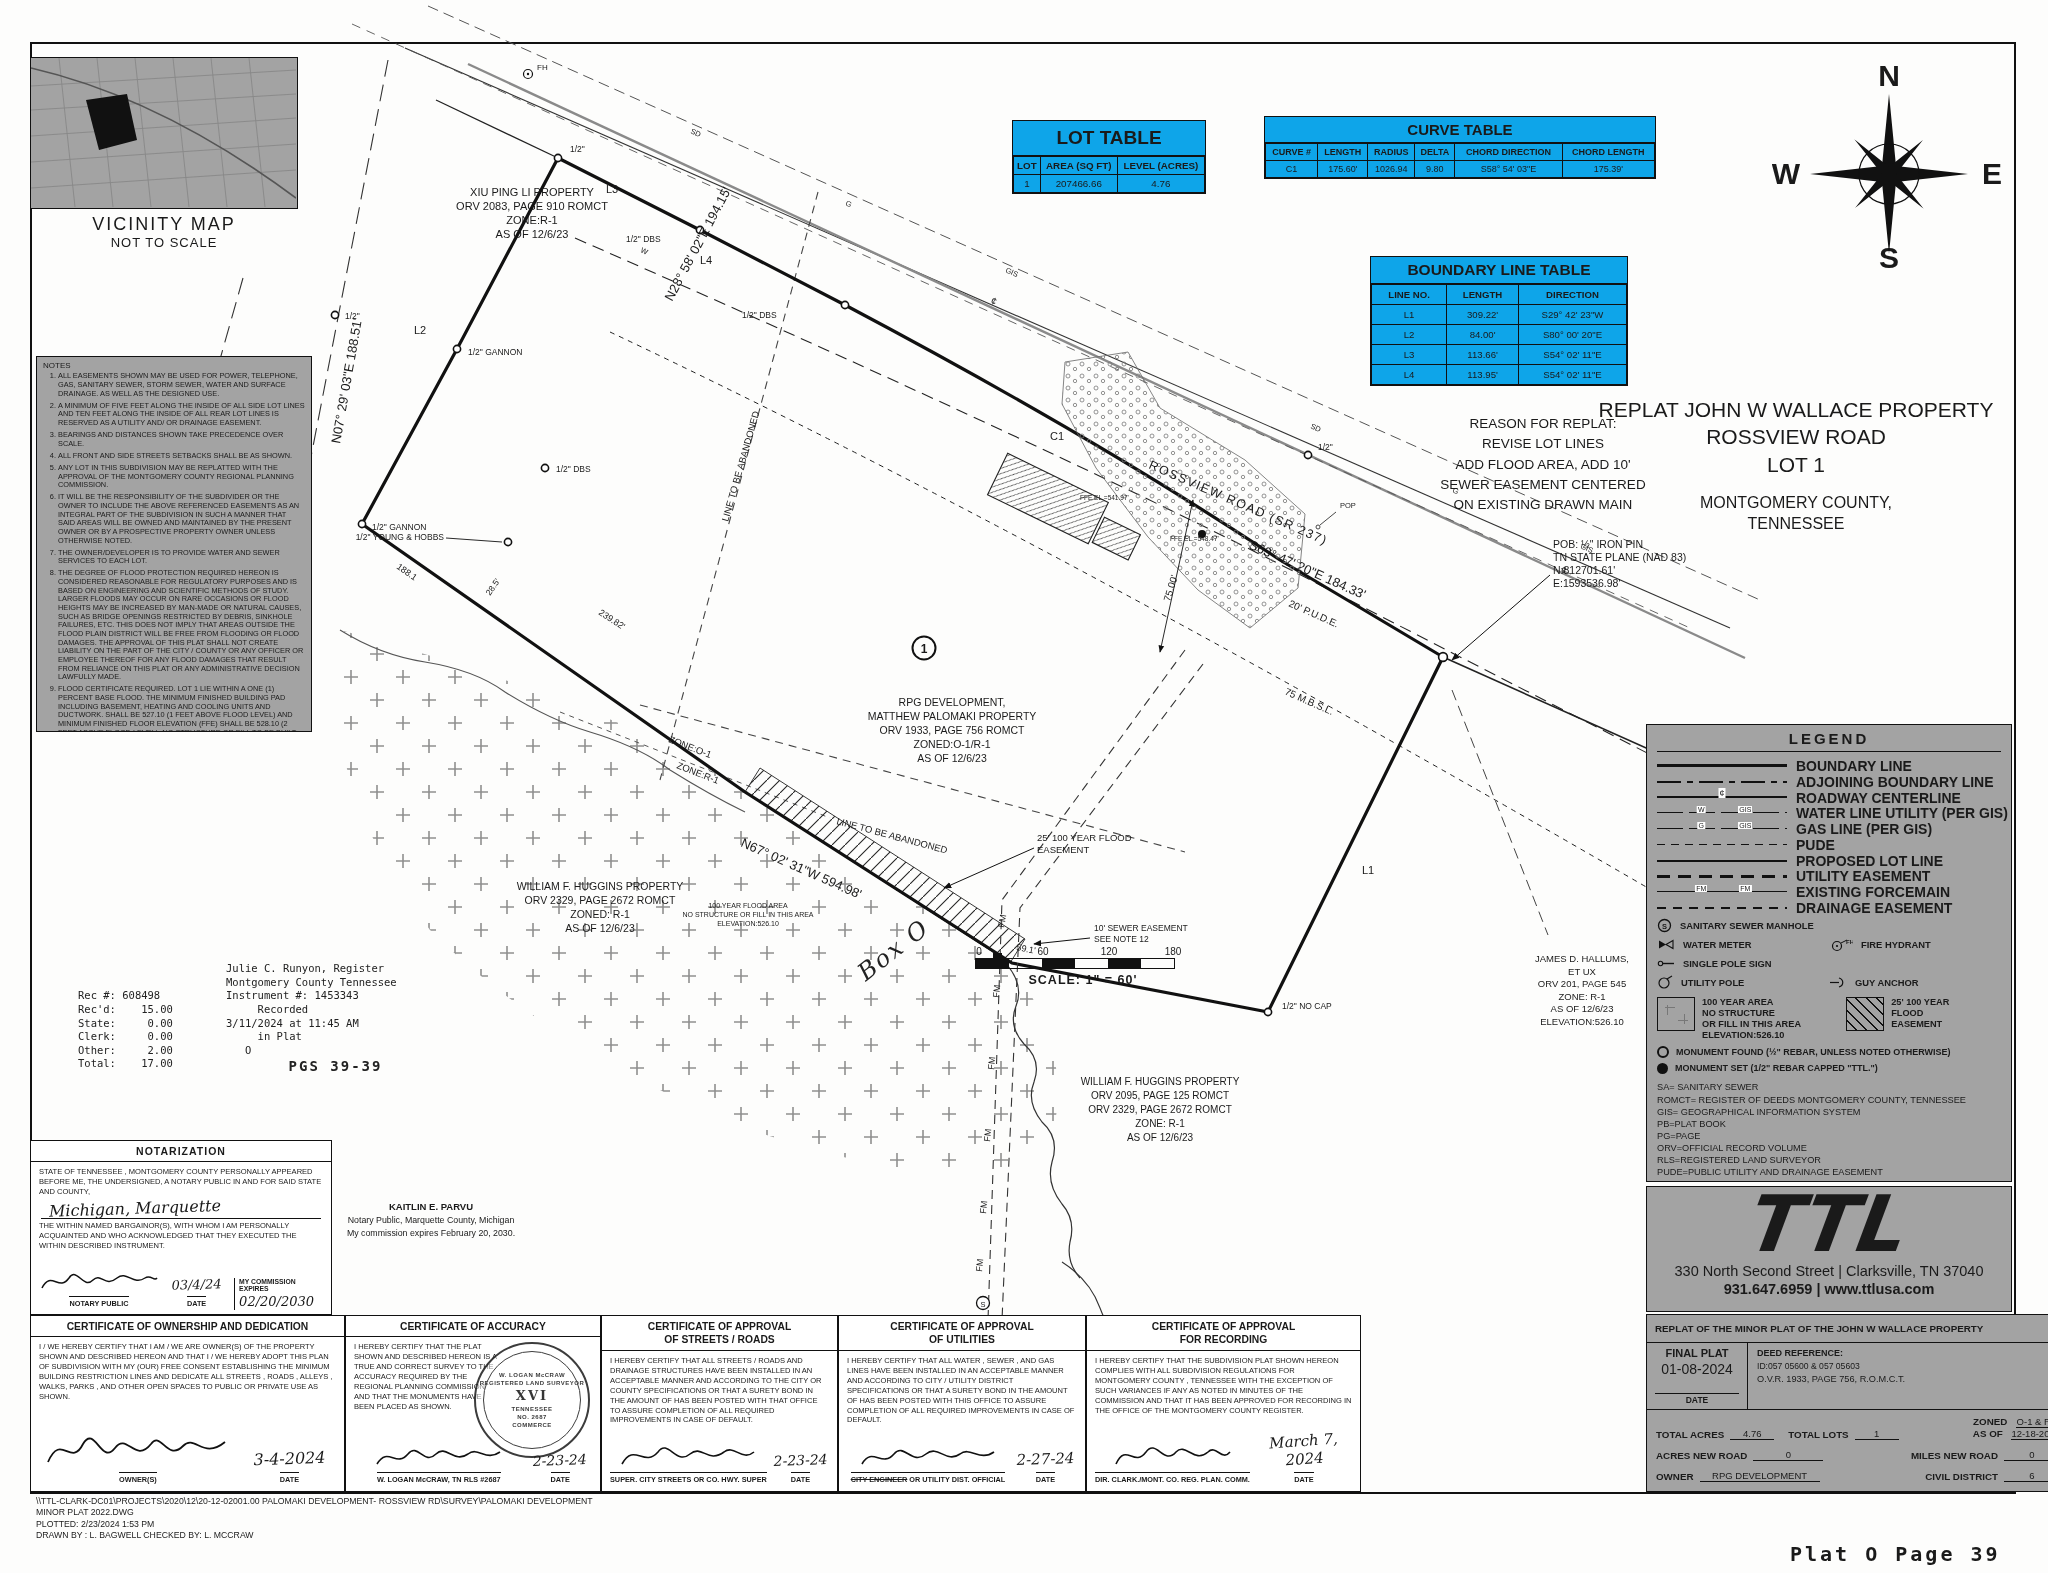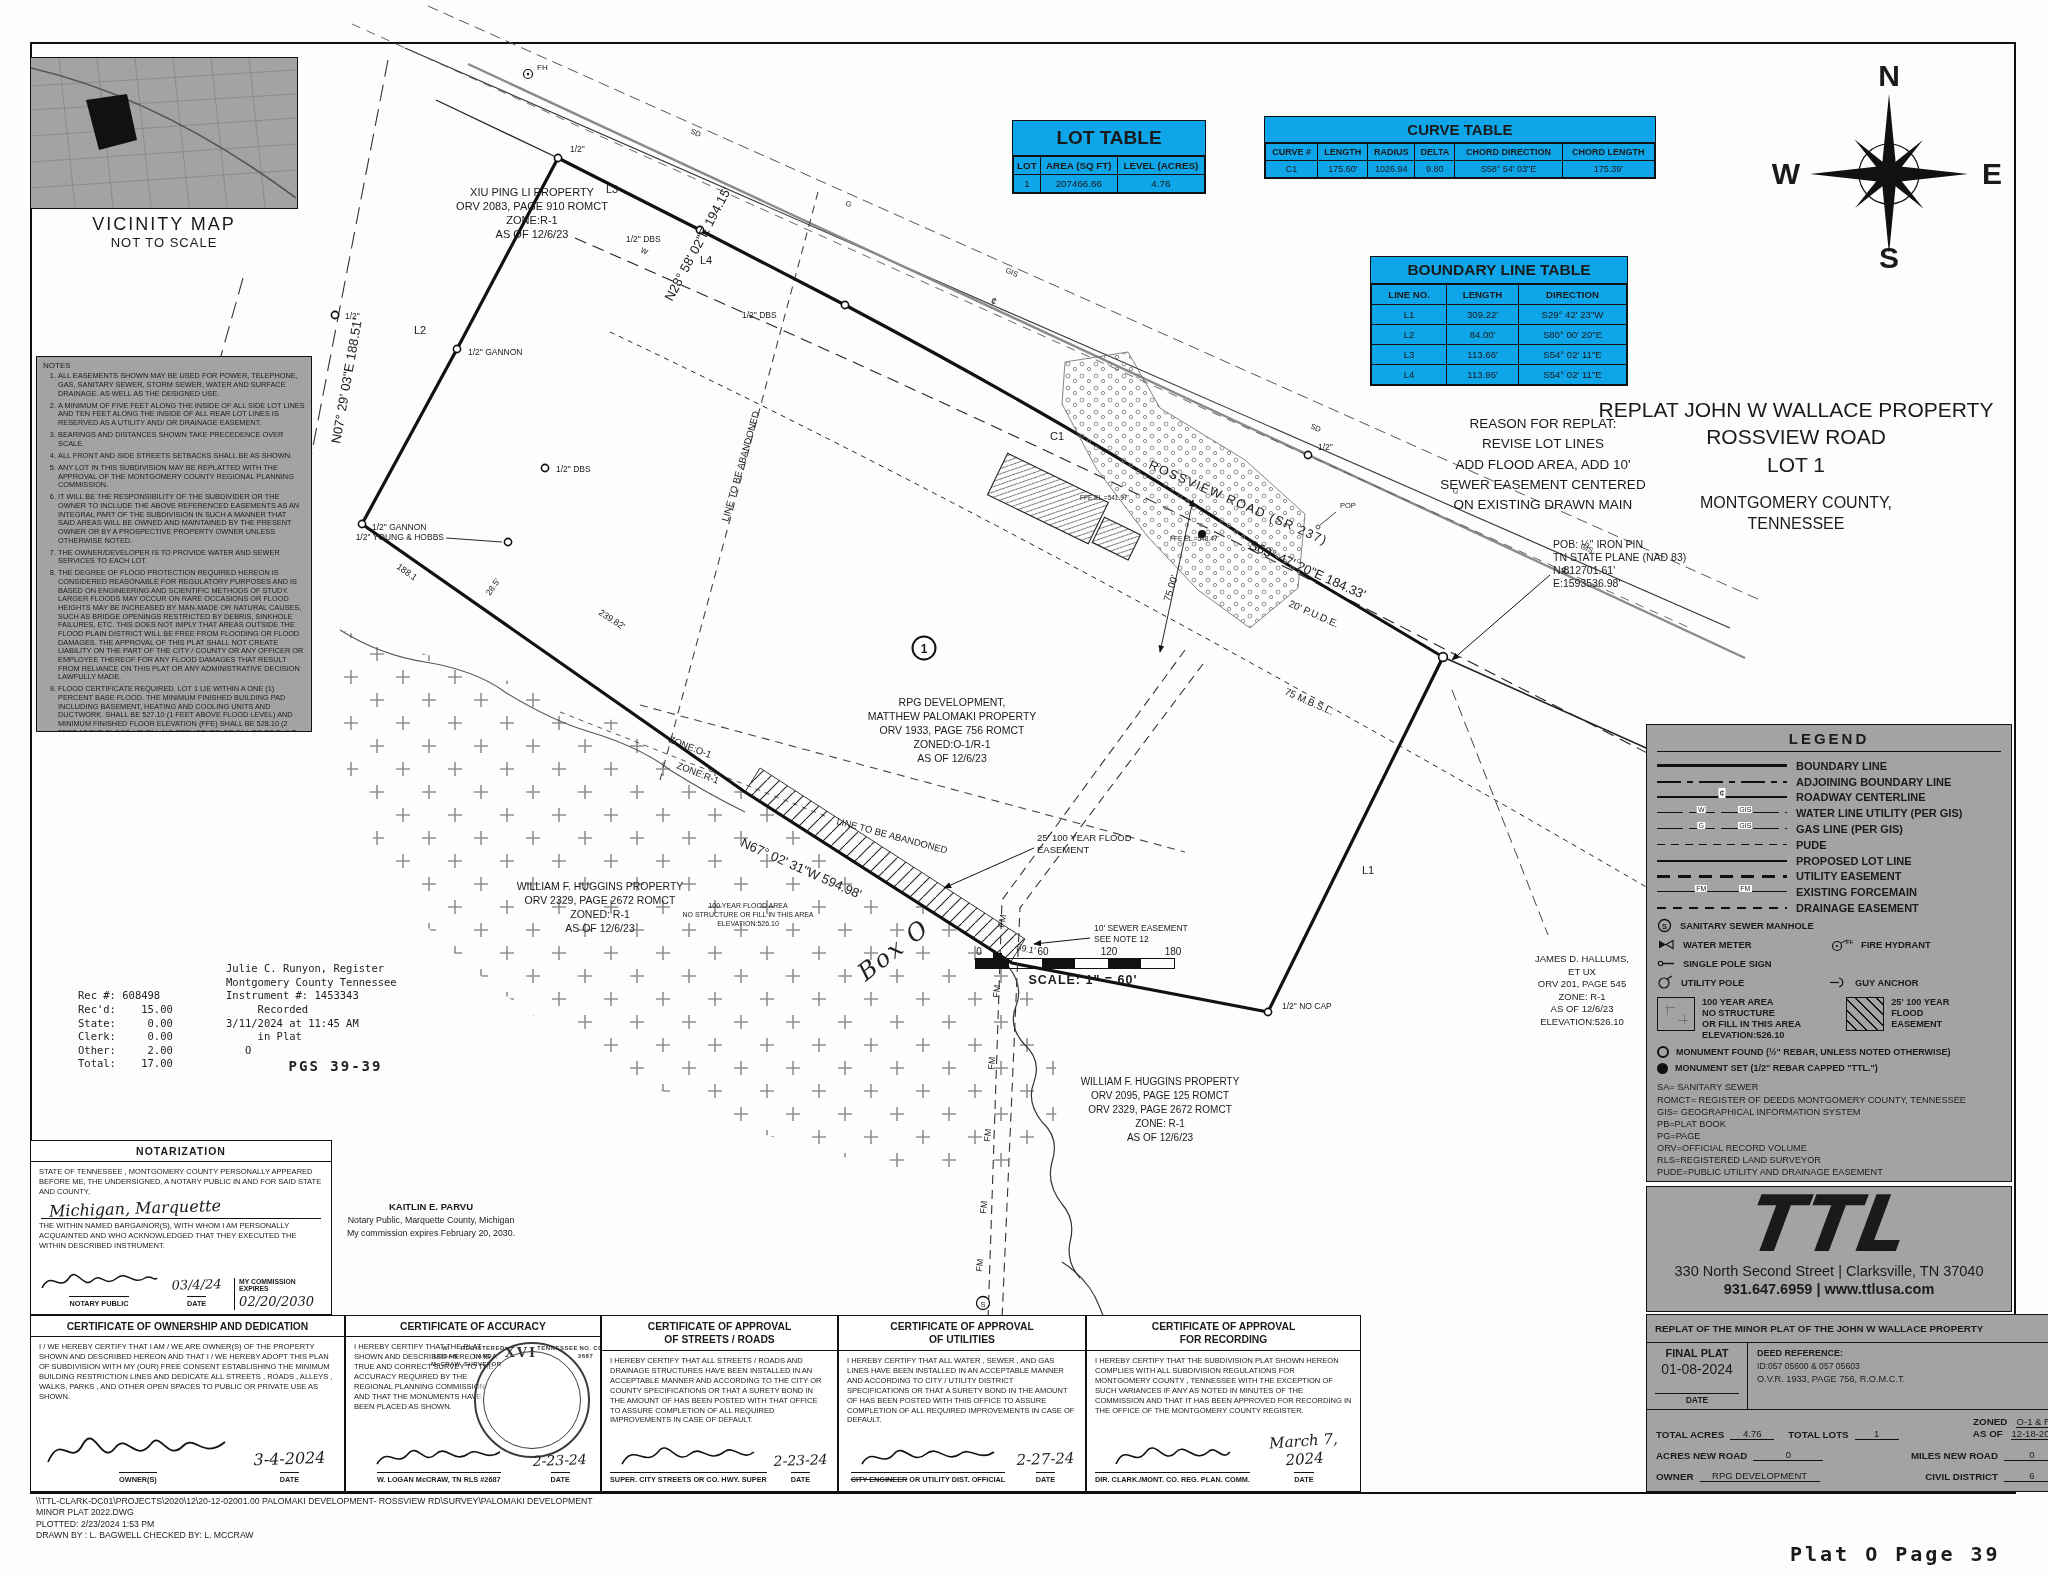--- a/index.html
+++ b/index.html
@@ -54,21 +54,21 @@
   .leg-sample.s-water::before,.leg-sample.s-gas::before{height:1.2px;background:repeating-linear-gradient(90deg,#111 0 26px,transparent 26px 32px);}
   .leg-sample.s-pude::before{height:1.6px;background:repeating-linear-gradient(90deg,#111 0 8px,transparent 8px 14px);}
   .leg-sample.s-lotline::before{height:2.6px;}
   .leg-sample.s-utility::before{height:2.6px;background:repeating-linear-gradient(90deg,#111 0 13px,transparent 13px 21px);}
   .leg-sample.s-forcemain::before{height:1.2px;}
   .leg-sample.s-drainage::before{height:2px;background:repeating-linear-gradient(90deg,#111 0 9px,transparent 9px 16px);}
   .leg-sample i{position:absolute;top:-1px;font-style:normal;font-size:7px;background:#fff;padding:0 1px;transform:translateX(-50%);}
   .leg-sample i.m0{left:34%;}
   .leg-sample i.m1{left:68%;}
   .leg-sample.s-centerline i.m0{left:50%;font-size:9px;top:-3px;}
-  .leg-label{font-size:11px;font-weight:bold;white-space:nowrap;}
+  .leg-label{font-size:14px;font-weight:bold;white-space:nowrap;}
   .leg-sym-row{display:flex;align-items:center;height:19px;font-size:9.4px;font-weight:bold;}
   .leg-sym-row .ic{margin-right:8px;flex:none;display:inline-flex;align-items:center;}
   .leg-sym-row .half{display:flex;align-items:center;width:52%;}
   .leg-areas{display:flex;margin:5px 0 4px;}
   .leg-area{display:flex;align-items:flex-start;width:55%;}
   .area-box{width:36px;height:32px;border:1.2px solid #111;margin-right:7px;flex:none;position:relative;}
   .area-plus{background:
      linear-gradient(#777,#777) 25% 30%/10px 1.4px no-repeat,
      linear-gradient(#777,#777) 25% 30%/1.4px 10px no-repeat,
      linear-gradient(#777,#777) 75% 72%/10px 1.4px no-repeat,
@@ -113,21 +113,21 @@
   .strike{text-decoration:line-through;}
   
   #notarization{border:1.6px solid #111;background:#fff;box-sizing:border-box;}
   #notarization .ct{text-align:center;font-weight:bold;font-size:10.5px;padding:4px 0;border-bottom:1.3px solid #111;letter-spacing:1px;}
   #notarization .cb{font-size:7.55px;line-height:1.32;padding:5px 8px 0;}
   #notarization .nameline{margin:2px 10px 0;border-bottom:1.2px solid #111;}
   #notary-stamp{text-align:center;font-size:8.8px;line-height:1.5;}
   #notary-stamp .nm{font-weight:bold;font-size:9.5px;}
   
   .seal{position:absolute;border:2px solid #222;border-radius:50%;text-align:center;
-        display:flex;flex-direction:row;justify-content:center;opacity:.88;background:rgba(255,255,255,.55);}
+        display:flex;flex-direction:column;justify-content:center;opacity:.88;background:rgba(255,255,255,.55);}
   .seal::before{content:"";position:absolute;inset:7px;border:1.2px solid #222;border-radius:50%;}
   .seal div{font-size:6px;font-weight:bold;line-height:1.35;letter-spacing:.5px;}
   .seal .big{font-family:"DejaVu Serif",serif;font-size:13px;letter-spacing:2px;}
   
   #scalebar{width:216px;text-align:center;}
   #scalebar .ticks{position:relative;height:12px;font-size:10px;}
   #scalebar .ticks span{position:absolute;transform:translateX(-50%);}
   #scalebar .bar{height:9px;border:1.1px solid #111;display:flex;width:198px;margin:0 au to 0 0;}
   #scalebar .bar i{flex:1;}
   #scalebar .bar i:nth-child(odd){background:#111;}

